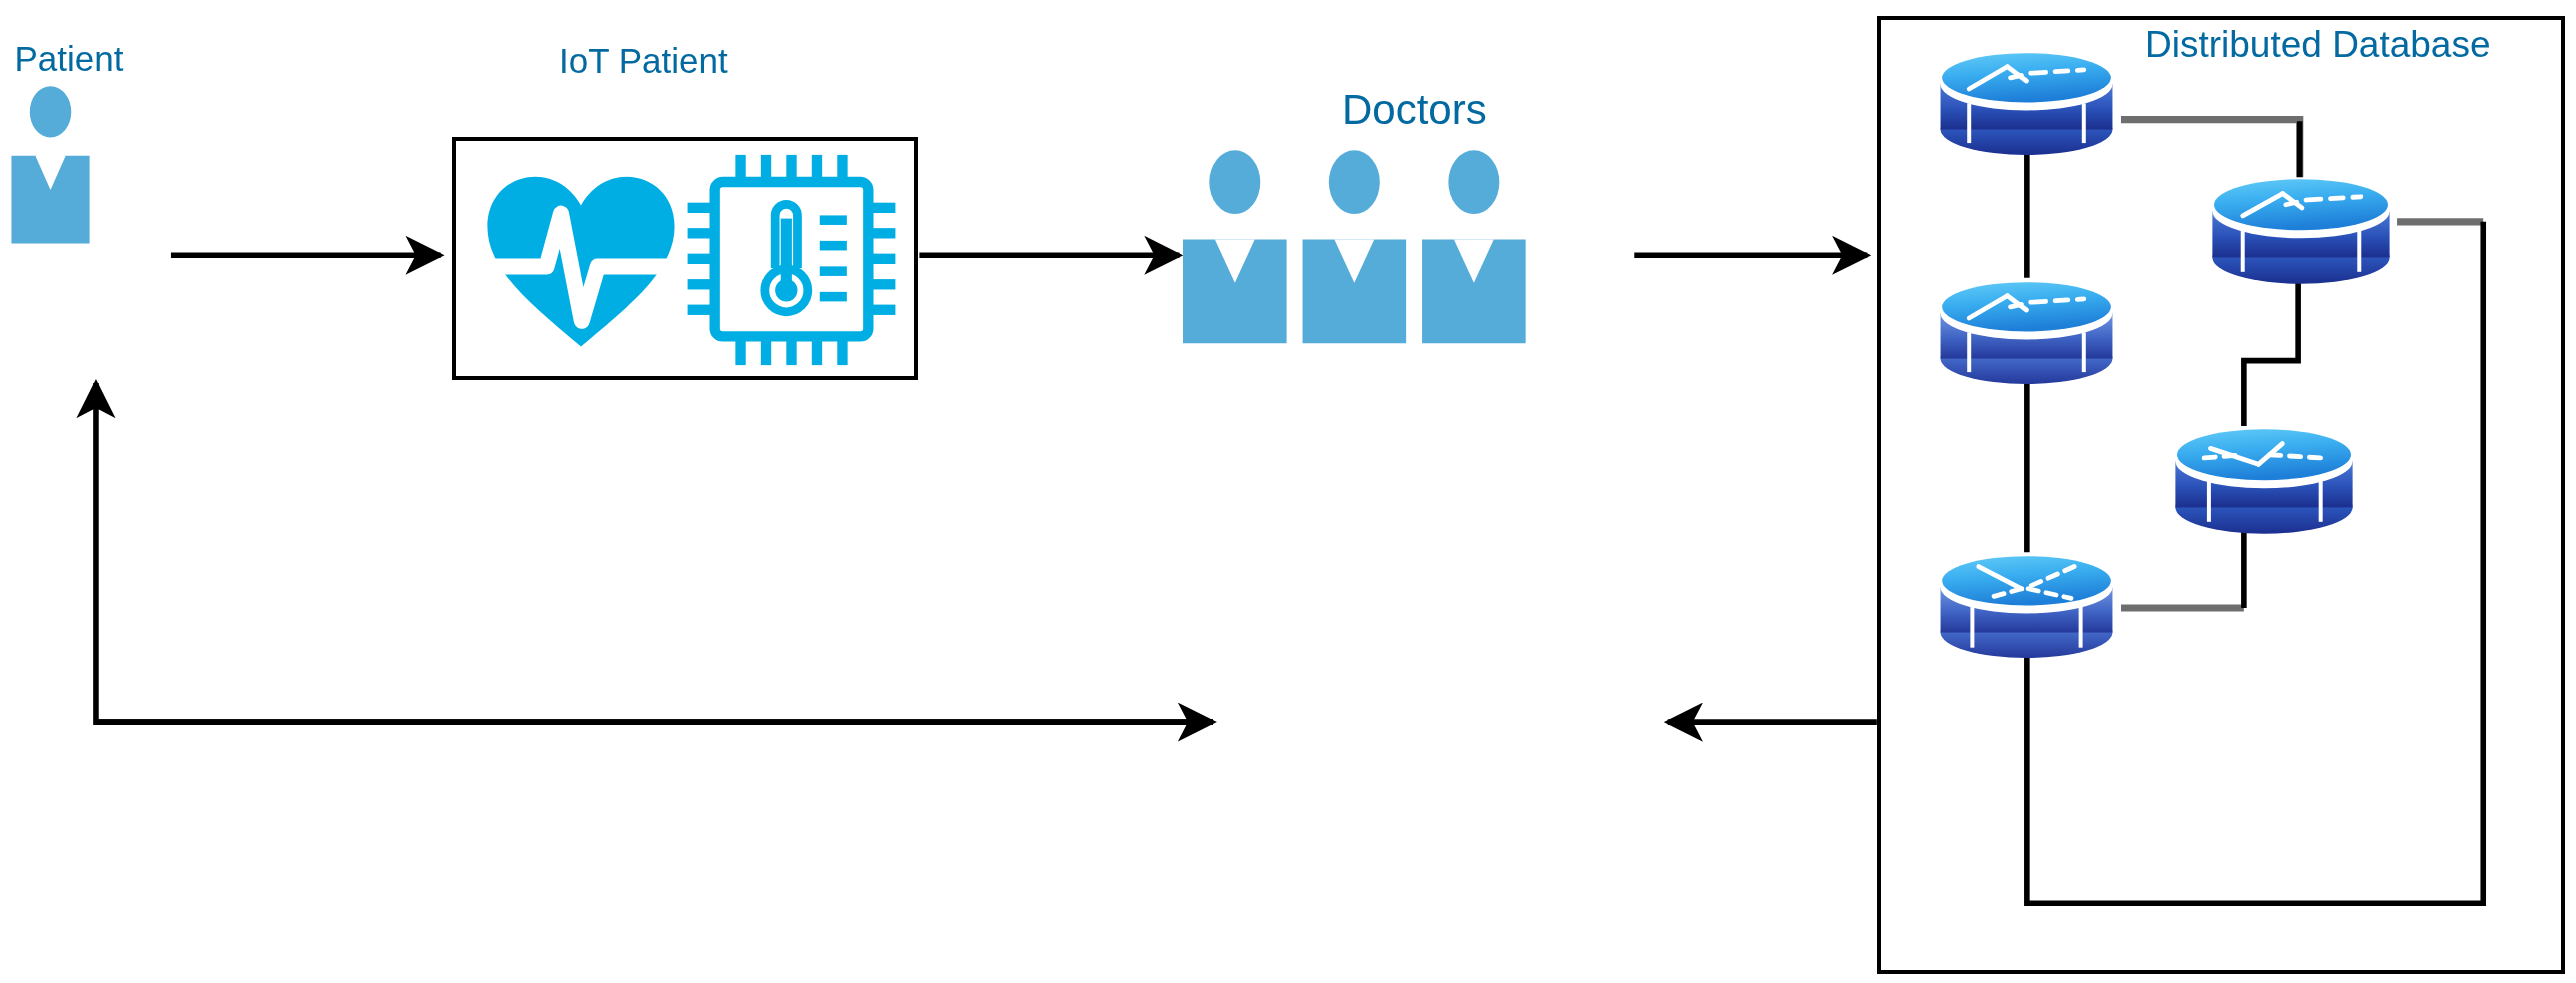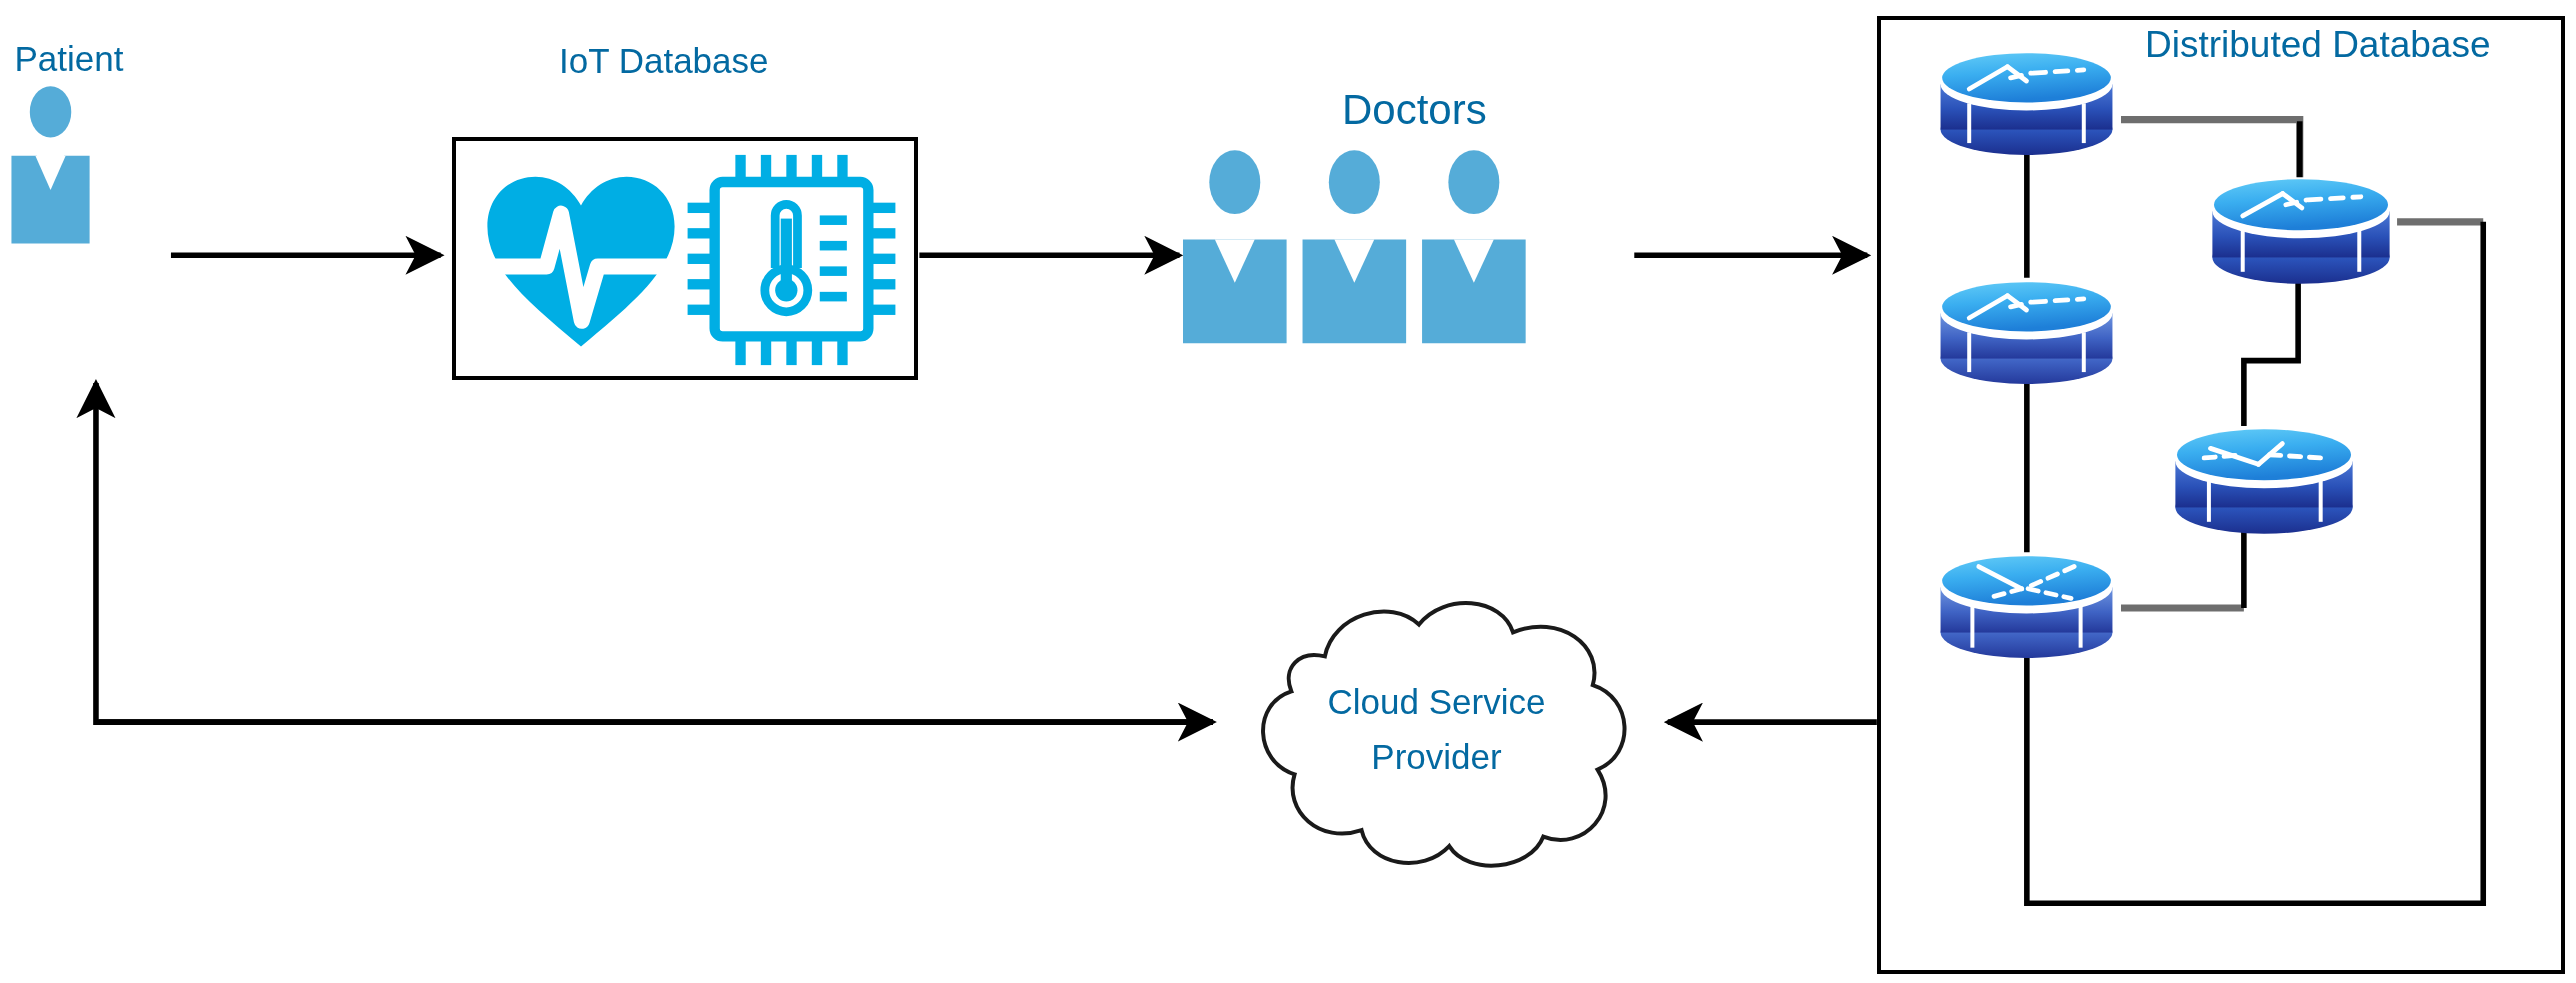--- a/index.html
+++ b/index.html
@@ -121,21 +121,21 @@
     <div class="label" style="left:14.4px; top:41px; font-size:35px;">Patient</div>
     <svg style="position:absolute; left:0px; top:76px; width:184px; height:319px; overflow:visible;" viewBox="0 0 230 400">
       <ellipse cx="63" cy="45" rx="26" ry="32" fill="#55ACD8"></ellipse>
       <path d="M 14 100 L 112 100 L 112 210 L 14 210 Z
                M 46 100 L 63 140 L 80 100 Z" fill="#55ACD8" fill-rule="evenodd"></path>
       <path d="M 44 100 L 63 143 L 82 100 Z" fill="#ffffff"></path>
     </svg>
   </div>
 
   <div class="node-wrap" style="left:447px; top:32px; width:479px; height:359px;">
-    <div class="label" style="left:112px; top:11.2px; font-size:35px;">IoT Database</div>
+    <div class="label" style="left:112px; top:11.2px; font-size:35px;">IoT Patient</div>
 
     <div style="position:absolute; left:4.8px; top:105px; width:466px; height:243px;
                 border:4.8px solid #000000; background:#ffffff; box-sizing:border-box;"></div>
 
     <svg style="position:absolute; left:34px; top:132px; width:200px; height:192px;" viewBox="0 0 250 240">
       <path d="M125 228
                C 52 168, 8 128, 8 78
                C 8 40, 36 16, 68 16
                C 92 16, 113 30, 125 52
                C 137 30, 158 16, 182 16
@@ -208,37 +208,20 @@
       </g>
 
       <g>
         <ellipse cx="377" cy="58" rx="32" ry="40" fill="#55ACD8"></ellipse>
         <path d="M 312 130 L 442 130 L 442 260 L 312 260 Z" fill="#55ACD8"></path>
         <path d="M 352 130 L 377 184 L 402 130 Z" fill="#ffffff"></path>
       </g>
     </svg>
   </div>
 
-  <div class="node-wrap" style="left:1205px; top:583px; width:463px; height:295px;">
-    <svg style="position:absolute; left:0; top:0; width:463px; height:295px;" viewBox="0 0 580 370">
-      <path d="M 150 92
-               C 160 40, 232 18, 268 52
-               C 300 12, 372 18, 386 62
-               C 444 38, 500 78, 486 128
-               C 536 144, 540 214, 492 234
-               C 524 284, 474 338, 424 318
-               C 408 360, 330 368, 306 330
-               C 272 366, 206 354, 196 310
-               C 144 328, 98 286, 112 240
-               C 62 224, 58 152, 108 136
-               C 96 106, 118 84, 150 92 Z" fill="#ffffff" stroke="#1A1A1A" stroke-width="5"></path>
-    </svg>
-    <div class="label" style="left:0; top:101px; width:463px; text-align:center; font-size:35px;">Cloud Service</div>
-    <div class="label" style="left:0; top:156px; width:463px; text-align:center; font-size:35px;">Provider</div>
-  </div>
 
   <div class="node-wrap" style="left:1877px; top:16px; width:688px; height:958px;">
     <div style="position:absolute; left:0; top:0; width:688px; height:958px;
                 border:4.8px solid #000000; box-sizing:border-box; background:transparent;"></div>
     <div class="label" style="left:268px; top:9.6px; font-size:37px;">Distributed Database</div>
 
     <svg style="position:absolute; left:57px; top:30px; width:185px; height:113px;" viewBox="0 0 232 142">
       <ellipse cx="116" cy="105" rx="108" ry="32" fill="url(#dbBodyGrad)"></ellipse>
       <rect x="8" y="48" width="216" height="57" fill="url(#dbBodyGrad)"></rect>
       <ellipse cx="116" cy="48" rx="108" ry="33" fill="#ffffff"></ellipse>

